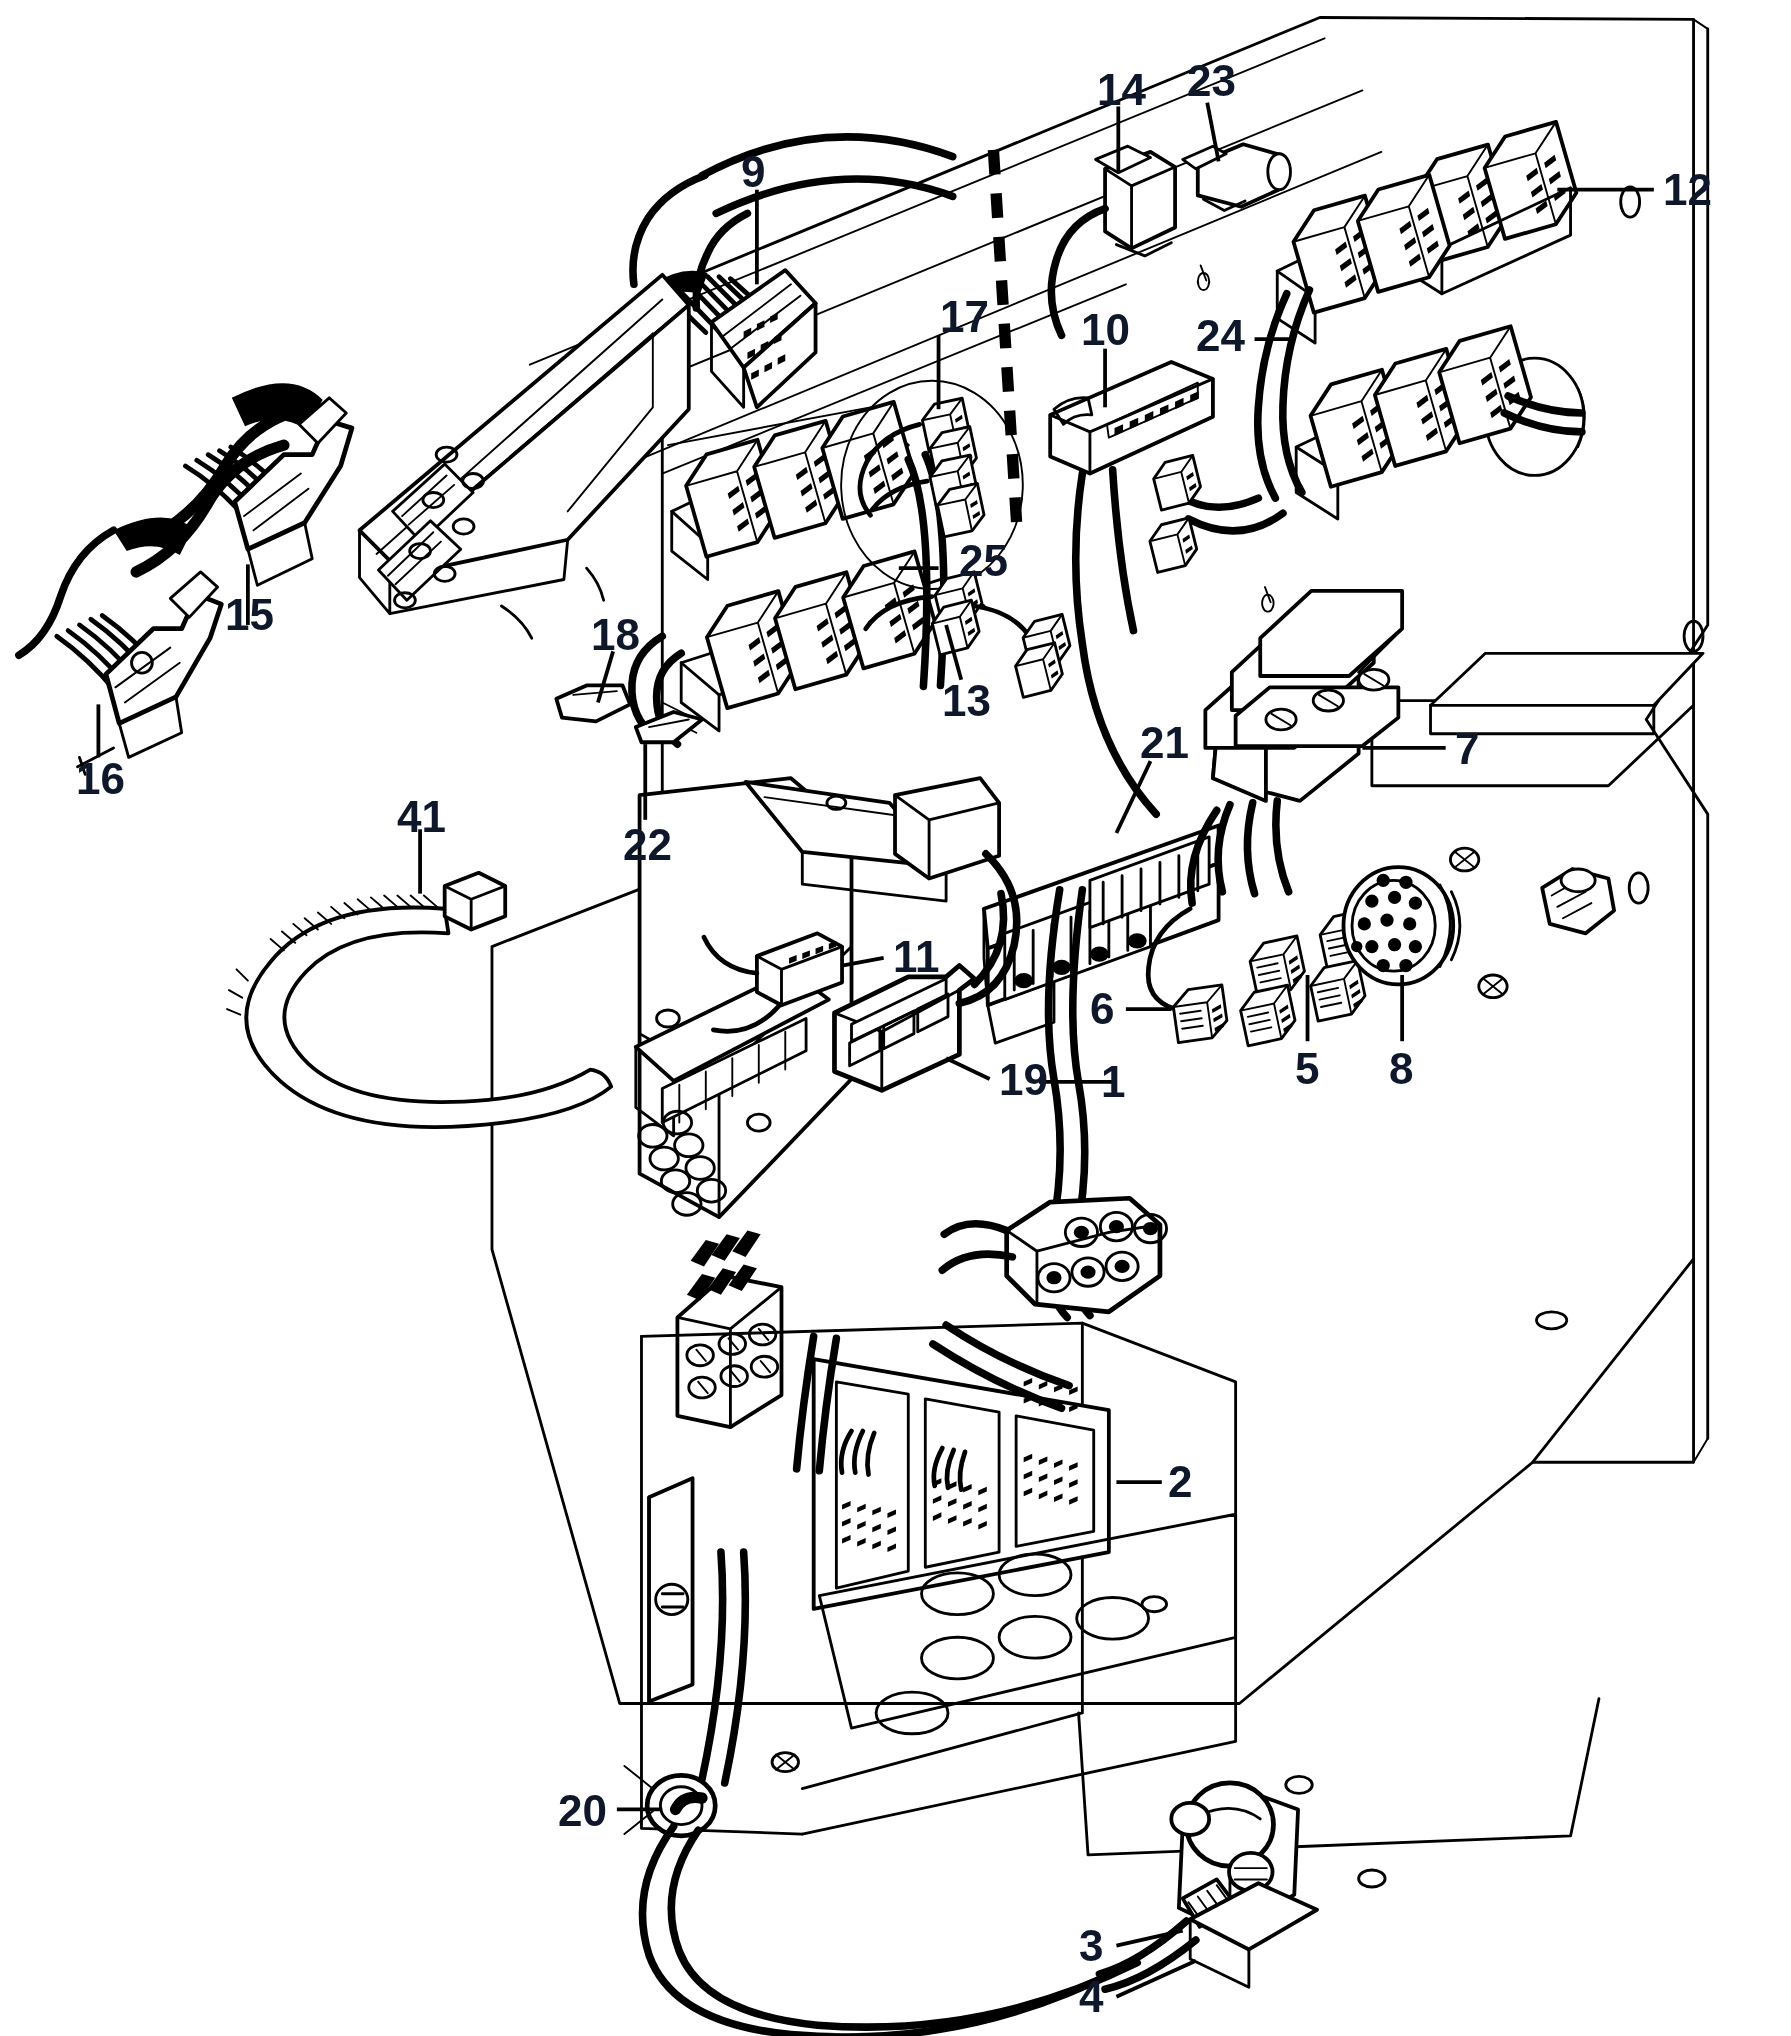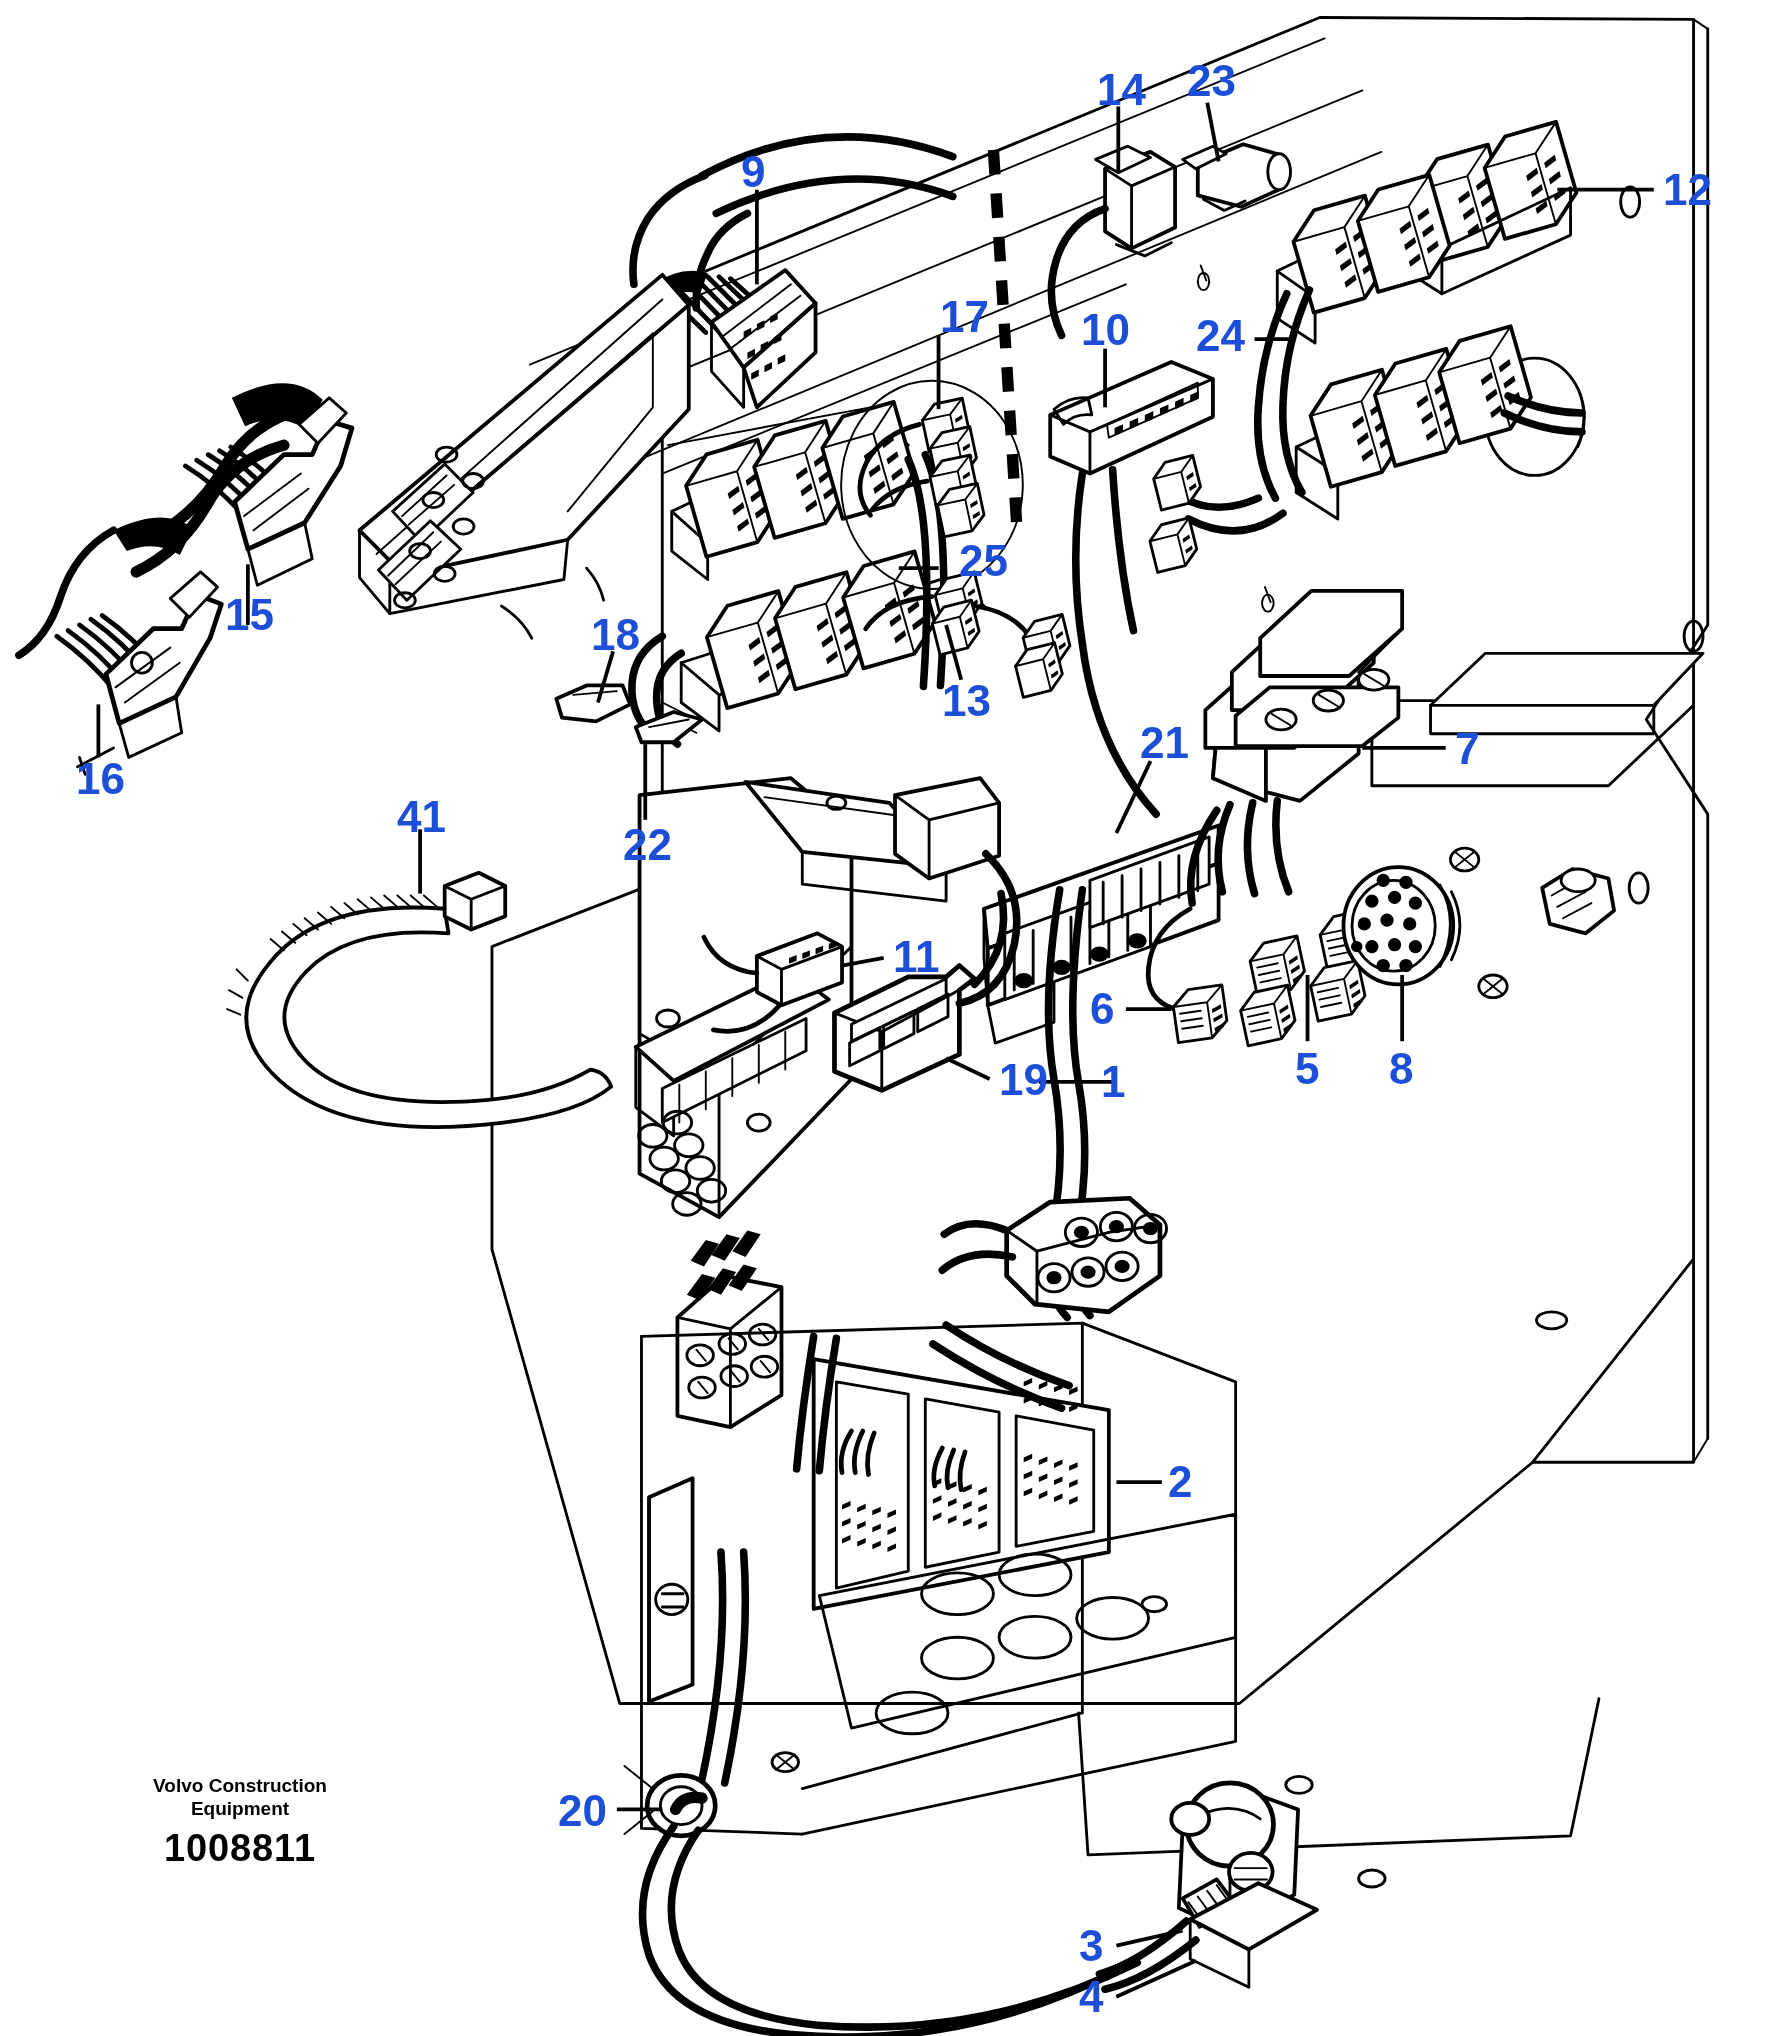--- a/index.html
+++ b/index.html
@@ -1,21 +1,21 @@
 <!DOCTYPE html>
 <html style="font-size:15px"><head>
 <meta charset="utf-8">
 <title>Volvo CE 1008811</title>
 <style>
   html,body{margin:0;padding:0;background:#ffffff;}
   body{font-family:"Liberation Sans",sans-serif;color:#000;}
   #sheet{position:relative;width:1791px;height:2037px;background:#fff;overflow:hidden;}
   #art{position:absolute;left:0;top:0;width:1791px;height:2037px;}
   .cal{position:absolute;font-family:"Liberation Sans",sans-serif;font-weight:bold;
-       font-size:44px;line-height:44px;color:#1d4ed8;white-space:nowrap;}
+       font-size:44px;line-height:44px;color:#0f172a;white-space:nowrap;}
   #footer{position:absolute;left:112px;top:1774px;width:256px;text-align:center;}
   #footer .brand{font-size:19px;font-weight:bold;line-height:23px;}
   #footer .pn{font-size:38px;font-weight:bold;line-height:45px;margin-top:5.7px;letter-spacing:0.9px;}
 </style>
 </head>
 <body>
 
 <div id="sheet">
 
   <svg id="art" viewBox="0 0 1893 2152" xmlns="http://www.w3.org/2000/svg">
@@ -792,20 +792,15 @@
   <div class="cal" style="left:591px;top:613px;">18</div>
   <div class="cal" style="left:999px;top:1058px;">19</div>
   <div class="cal" style="left:558px;top:1789px;">20</div>
   <div class="cal" style="left:1140px;top:721px;">21</div>
   <div class="cal" style="left:623px;top:823px;">22</div>
   <div class="cal" style="left:1187px;top:59px;">23</div>
   <div class="cal" style="left:1196px;top:314px;">24</div>
   <div class="cal" style="left:939px;top:539px;margin-left:20px;">25</div>
   <div class="cal" style="left:397px;top:795px;">41</div>
 
-  <div id="footer">
-    <div class="brand">Volvo Construction</div>
-    <div class="brand">Equipment</div>
-    <div class="pn">1008811</div>
-  </div>
 
 </div>
 
 
 </body></html>

